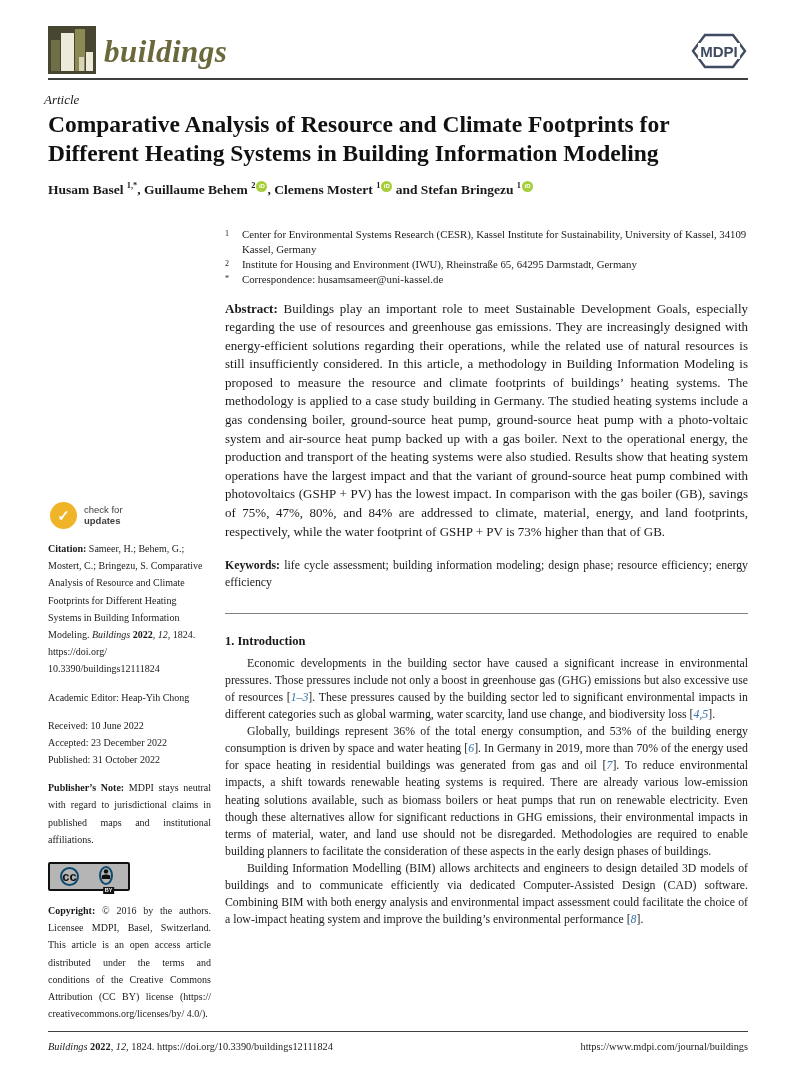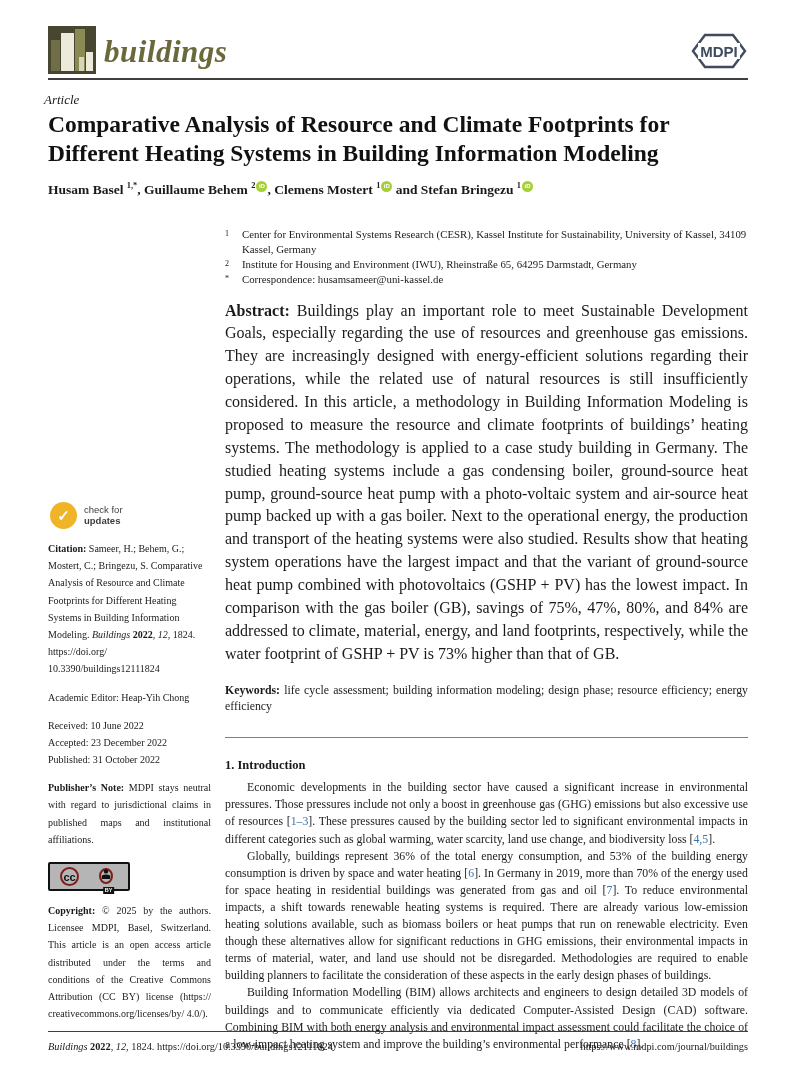--- a/index.html
+++ b/index.html
@@ -31,34 +31,34 @@
     font-size:23.5px; font-weight:bold; line-height:1.24; color:#111;
   }
   .authors {
     position:absolute; left:48px; top:181px; width:704px;
     font-size:13.5px; font-weight:bold;
   }
   
   .main-col { position:absolute; left:225px; top:227px; width:523px; }
   .aff-row { display:flex; font-size:10.8px; line-height:1.38; }
   .aff-marker { width:17px; flex:0 0 17px; font-size:8px; padding-top:1px; }
-  .abstract { margin-top:13px; font-size:16px; line-height:1.43; text-align:justify; }
+  .abstract { margin-top:13px; font-size:13px; line-height:1.43; text-align:justify; }
   .keywords { margin-top:16px; font-size:11.8px; line-height:1.43; text-align:justify; }
   .lbl { font-weight:bold; }
   .rule { margin-top:22px; border:none; border-top:1px solid #808080; height:0; }
   .section-heading { margin-top:20px; font-size:12.5px; font-weight:bold; }
   .body-para {
     margin-top:6px; font-size:11.8px; line-height:1.45;
     text-align:justify; text-indent:22px;
   }
   .body-para + .body-para { margin-top:0; }
   
   .seg-b { font-weight:bold; }
   .seg-i { font-style:italic; }
-  .seg-ref { color:#3973ac; }
+  .seg-ref { color:#3973ac;font-style:italic; }
   .seg-sup { vertical-align:super; font-size:0.62em; font-weight:bold; }
   .seg-orcid {
     display:inline-block; width:11px; height:11px; border-radius:50%;
     background:#a6ce39; color:#fff; font-family:"Liberation Sans",sans-serif;
     font-size:6px; font-weight:bold; text-align:center; line-height:11px;
     vertical-align:super; margin-left:1px;
   }
   
   .sidebar { position:absolute; left:48px; top:502px; width:163px; font-size:10px; }
   .check-updates {
@@ -72,23 +72,23 @@
   .check-text { font-size:9.5px; line-height:1.15; }
   .check-text .l2 { font-weight:bold; }
   .side-block { margin-top:11px; line-height:1.72; }
   .side-block.justify { text-align:justify; }
   .cc-badge {
     margin-top:14px; width:82px; height:29px; background:#b5b5b5;
     border:2px solid #111; border-radius:2px;
     display:flex; align-items:center; justify-content:space-around; position:relative;
   }
   .cc-circle {
-    width:19px; height:19px; border-radius:50%; border:2px solid #7f1d1d;
+    width:19px; height:19px; border-radius:50%; border:2px solid #0c4a6e;
     color:#111; font-family:"Liberation Sans",sans-serif; font-weight:bold;
-    font-size:11px; text-align:center; line-height:16px; background:transparent;
+    font-size:13px; text-align:center; line-height:16px; background:transparent;
   }
   .by-wrap { position:relative; width:19px; height:19px; }
   .by-label {
     position:absolute; left:50%; transform:translateX(-50%); bottom:-8px;
     background:#111; color:#fff; font-family:"Liberation Sans",sans-serif;
     font-size:5.5px; font-weight:bold; padding:0 2px; line-height:7px;
   }
   
   .footer {
     position:absolute; left:48px; top:1031px; width:700px;
@@ -181,21 +181,21 @@
         <span class="cc-circle">
           <svg width="10" height="11" viewBox="0 0 10 11" style="margin-top:2px">
             <circle cx="5" cy="2.4" r="2.2" fill="#111"></circle>
             <path d="M0.8 10 L0.8 6.6 Q5 4.4 9.2 6.6 L9.2 10 Z" fill="#111"></path>
           </svg>
         </span>
         <span class="by-label">BY</span>
       </span>
     </div>
 
-    <div class="side-block justify"><span class="seg-b">Copyright: </span><span>© 2025 by the authors. Licensee MDPI, Basel, Switzerland. This article is an open access article distributed under the terms and conditions of the Creative Commons Attribution (CC BY) license (https:// creativecommons.org/licenses/by/ 4.0/).</span></div>
+    <div class="side-block justify"><span class="seg-b">Copyright: </span><span>© 2016 by the authors. Licensee MDPI, Basel, Switzerland. This article is an open access article distributed under the terms and conditions of the Creative Commons Attribution (CC BY) license (https:// creativecommons.org/licenses/by/ 4.0/).</span></div>
   </div>
 
   <div class="footer">
     <span><span class="seg-i">Buildings </span><span class="seg-b">2022</span><span>, </span><span class="seg-i">12</span><span>, 1824. https://doi.org/10.3390/buildings12111824</span></span>
     <span>https://www.mdpi.com/journal/buildings</span>
   </div>
 
 </div>
 
 </body></html>

